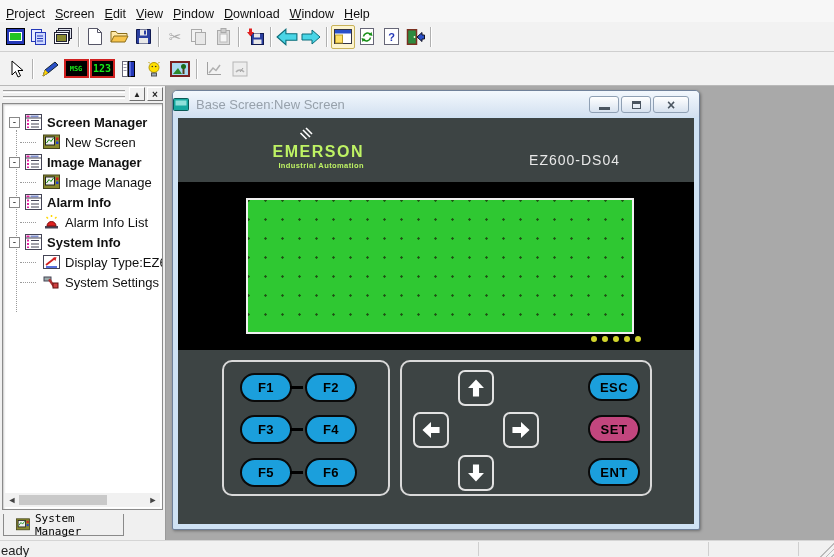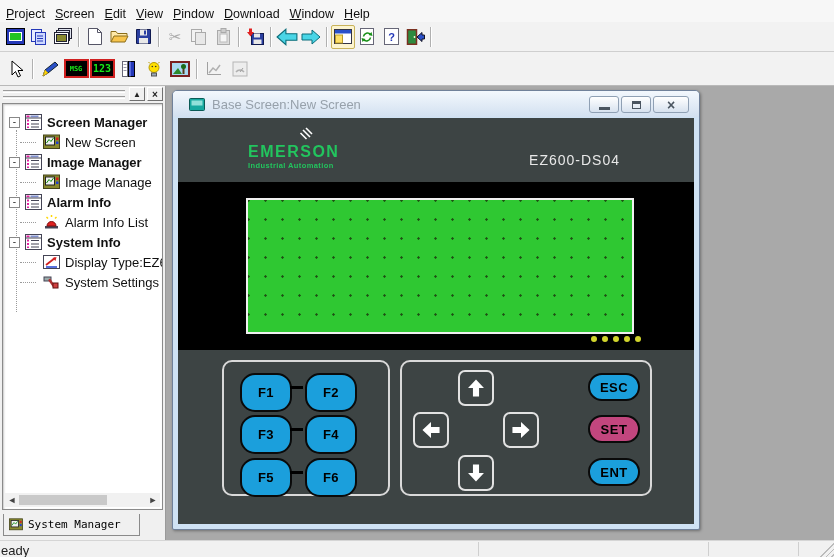--- a/index.html
+++ b/index.html
@@ -35,53 +35,53 @@
   .trow{height:20px;display:flex;align-items:center;position:relative;white-space:nowrap}
   .exp{width:11px;height:11px;border:1px solid #888;background:#fff;font-size:10px;line-height:8px;text-align:center;margin:0 5px 0 2px;color:#333;flex:0 0 auto}
   .tic{width:17px;height:16px;margin-right:5px;flex:0 0 auto}
   .tlabel{font-size:13px}
   .sec .tlabel{font-weight:bold}
   .child{padding-left:36px}
   .child::before{content:"";position:absolute;left:13px;top:10px;width:16px;border-top:1px dotted #9a9a9a}
   #hscroll{position:absolute;left:2px;right:2px;bottom:2px;height:14px;background:#f1f1f1;display:flex;align-items:center;padding:0 1px}
   .harr{width:12px;text-align:center;font-size:9px;color:#444;line-height:14px}
   .hthumb{height:10px;background:#c9c9c9;width:88px;margin-left:1px}
-  #smtab{position:absolute;left:3px;top:428px;height:22px;width:137px;background:#f0f0f0;border:1px solid #8a8a8a;border-top:none;display:flex;align-items:center;padding:0 5px;gap:5px}
+  #smtab{position:absolute;left:3px;top:428px;height:22px;width:121px;background:#f0f0f0;border:1px solid #8a8a8a;border-top:none;display:flex;align-items:center;padding:0 12px;gap:5px}
   #smtab .tablabel{font-family:"DejaVu Sans Mono",monospace;font-size:11px;color:#000}
 
   
   #mdi{position:absolute;left:166px;top:86px;width:668px;height:454px;background:#a9a9a9}
   #win{position:absolute;left:6px;top:4px;width:528px;height:440px;border:1px solid #70819a;border-radius:5px 5px 2px 2px;background:#cfe2f4;box-shadow:1px 1px 3px rgba(0,0,0,.35)}
-  #titlebar{height:26px;border-radius:4px 4px 0 0;background:linear-gradient(#f3f8fd,#d2e0f0);display:flex;align-items:center;padding:0 16px;position:relative}
+  #titlebar{height:26px;border-radius:4px 4px 0 0;background:linear-gradient(#f3f8fd,#d2e0f0);display:flex;align-items:center;padding:0 0;position:relative}
   #titletext{color:#97a1ab;font-size:13px;margin-left:7px}
   #capbtns{position:absolute;right:10px;top:5px;display:flex;gap:2px}
   .cbtn{width:30px;height:17px;border:1px solid #8fa0b4;border-radius:3px;background:linear-gradient(#ffffff,#d7e2ef);display:flex;align-items:center;justify-content:center}
   .cbtn.close{width:36px}
   .gmin{width:11px;height:3px;background:#4a5560;margin-top:7px}
   .gmax{width:9px;height:8px;border:1px solid #4a5560;border-top-width:3px}
   .gclose{font-size:14px;font-weight:bold;color:#4a5560;line-height:1}
 
   #client{position:absolute;left:4px;top:26px;width:518px;height:409px;background:#cfe2f4}
   #device{position:absolute;left:1px;top:1px;width:516px;height:406px;background:#3d4444}
   #dhead{position:absolute;left:0;top:0;width:516px;height:64px;background:#3d4444}
-  #logo{position:absolute;left:70px;top:9px;width:116px;text-align:left;color:#22c55e}
+  #logo{position:absolute;left:70px;top:9px;width:116px;text-align:right;color:#bef264}
   .dia{display:block;margin:0 auto 1px}
   .brand{font-size:16px;font-weight:bold;letter-spacing:1.5px;line-height:1.1}
   .brandsub{font-size:7.5px;font-weight:bold;letter-spacing:.4px}
   #model{position:absolute;right:74px;top:34px;color:#e8e8e8;font-size:14px;font-weight:normal;letter-spacing:1px}
   #lcdzone{position:absolute;left:0;top:64px;width:516px;height:168px;background:#000}
   #lcd{position:absolute;left:68px;top:16px;width:388px;height:136px;background:#2fc832;border:2px solid #f0f0f0;
        background-image:radial-gradient(circle,#1e4f14 0.9px,transparent 1.5px);background-size:17px 19px;background-position:9px 10px}
   #leds{position:absolute;left:413px;top:154px;display:flex;gap:5px}
   .led{width:6px;height:6px;border-radius:50%;background:#d2d62c}
   #keyzone{position:absolute;left:0;top:232px;width:516px;height:174px;background:#3d4444}
   .keybox{position:absolute;top:10px;height:136px;border:2px solid #d9d9d9;border-radius:10px}
   #fbox{left:44px;width:168px}
   #navbox{left:222px;width:252px}
-  .fkey,.skey{position:absolute;width:52px;height:39px;border-radius:15px;background:#1b9fdc;border:2px solid #0a0a0a;color:#000;font-weight:bold;font-size:13px;display:flex;align-items:center;justify-content:center;letter-spacing:.5px}
+  .fkey,.skey{position:absolute;width:52px;height:29px;border-radius:15px;background:#1b9fdc;border:2px solid #0a0a0a;color:#000;font-weight:bold;font-size:13px;display:flex;align-items:center;justify-content:center;letter-spacing:.5px}
   .skey{height:28px}
   .skey.magenta{background:#c2467e}
   .conn{position:absolute;height:3px;width:13px;background:#000}
   .akey{position:absolute;width:36px;height:36px;border:2px solid #e2e2e2;border-radius:7px;display:flex;align-items:center;justify-content:center}
   .asvg{width:22px;height:22px}
   .rot90{transform:rotate(90deg)}.rot180{transform:rotate(180deg)}.rot270{transform:rotate(-90deg)}
 
   
   #statusbar{position:absolute;left:0;top:540px;width:834px;height:17px;background:#f1f1f1;border-top:1px solid #d5d5d5;font-size:12px;color:#222}
   .ssep{position:absolute;top:1px;bottom:1px;border-left:1px solid #cfcfcf}

